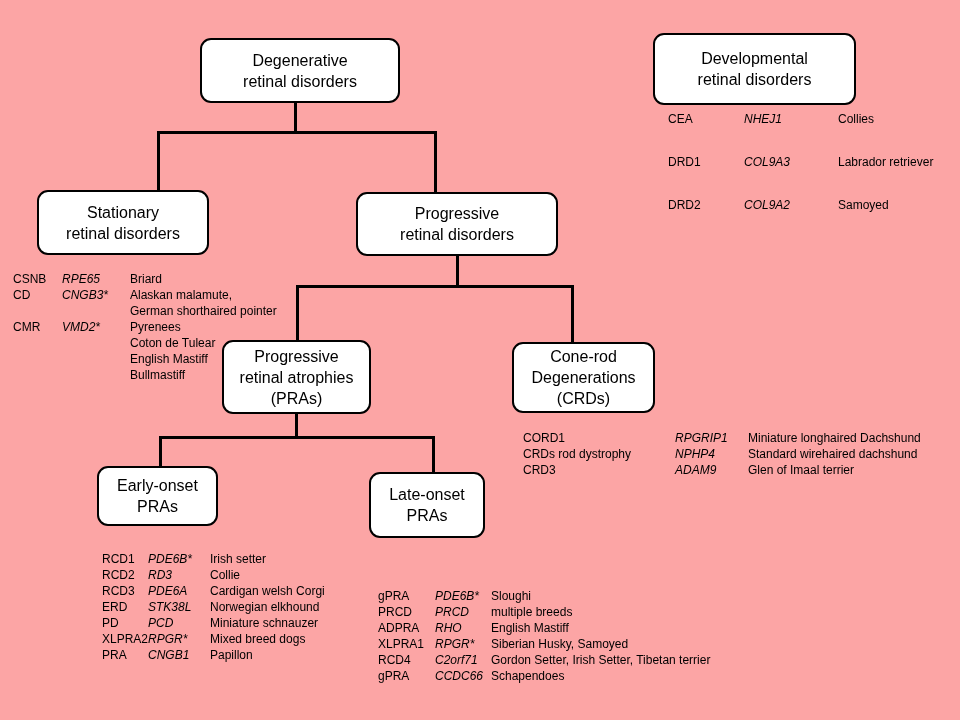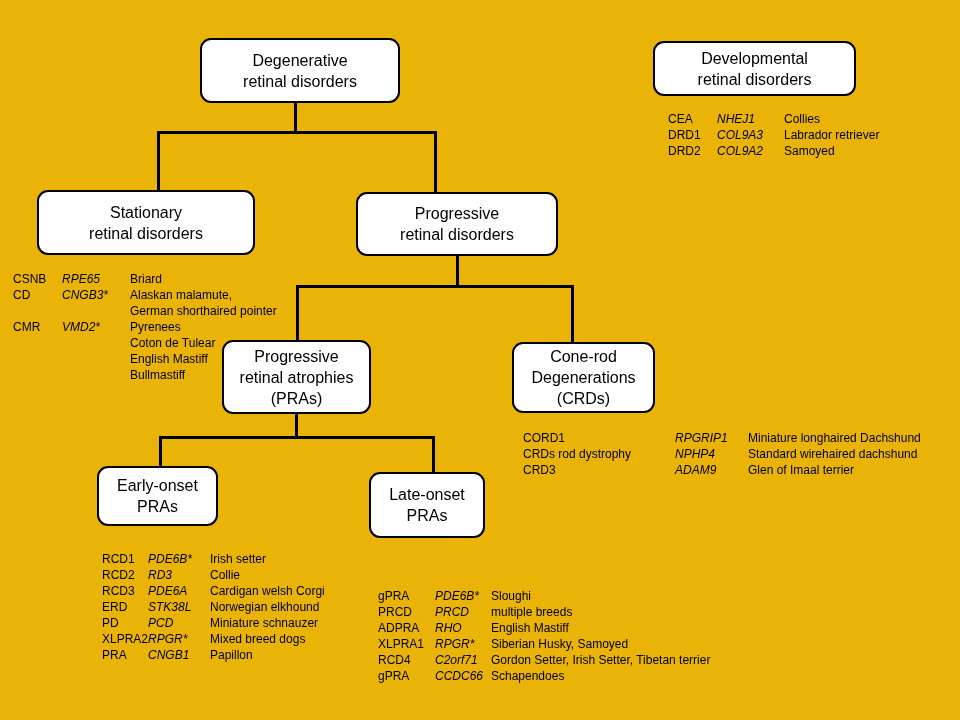--- a/index.html
+++ b/index.html
@@ -1,20 +1,20 @@
 <!DOCTYPE html>
 <html><head>
 <meta charset="utf-8">
 <style>
   html, body { margin: 0; padding: 0; background: #e8e8e8; }
   #canvas {
     position: relative;
     width: 960px;
     height: 720px;
-    background: #eab308;
+    background: #fca5a5;
     font-family: "Liberation Sans", sans-serif;
     color: #000000;
     overflow: hidden;
   }
 
   
   .node {
     position: absolute;
     border: 2px solid #000;
     border-radius: 11px;
@@ -26,22 +26,22 @@
     box-sizing: border-box;
     z-index: 2;
   }
   .node .node-label {
     font-size: 16px;
     line-height: 21px;
     white-space: pre-line;
   }
 
   .n-degenerative  { left: 200px; top: 38px;  width: 200px; height: 65px; }
-  .n-developmental { left: 653px; top: 33px;  width: 203px; height: 55px; margin-top: 8px; }
-  .n-stationary    { left: 37px;  top: 190px; width: 218px; height: 65px; align-items: center; }
+  .n-developmental { left: 653px; top: 33px;  width: 203px; height: 72px; }
+  .n-stationary    { left: 37px;  top: 190px; width: 172px; height: 65px; align-items: center; }
   .n-progressive   { left: 356px; top: 192px; width: 202px; height: 64px; }
   .n-pras          { left: 222px; top: 340px; width: 149px; height: 74px; }
   .n-crds          { left: 512px; top: 342px; width: 143px; height: 71px; }
   .n-early         { left: 97px;  top: 466px; width: 121px; height: 60px; }
   .n-late          { left: 369px; top: 472px; width: 116px; height: 66px; }
 
   
   .line { position: absolute; background: #000; z-index: 1; }
 
   
@@ -49,21 +49,21 @@
     position: absolute;
     display: grid;
     font-size: 12px;
     line-height: 16px;
     z-index: 2;
   }
   .gene-table span { display: block; }
   .gene-table .gene { font-style: italic; }
   .gene-table .breeds { white-space: pre-line; }
 
-  .tbl-developmental { left: 668px; top: 111px; grid-template-columns: 49px 67px auto; }
+  .tbl-developmental { left: 668px; top: 111px; grid-template-columns: 49px 67px auto; gap: 27px; }
   .tbl-stationary    { left: 13px;  top: 271px; grid-template-columns: 49px 68px auto; }
   .tbl-crd           { left: 523px; top: 430px; grid-template-columns: 152px 73px auto; }
   .tbl-early         { left: 102px; top: 551px; grid-template-columns: 46px 62px auto; }
   .tbl-late          { left: 378px; top: 588px; grid-template-columns: 57px 56px auto; }
 </style>
 </head>
 <body>
 
 <div id="canvas">
 

